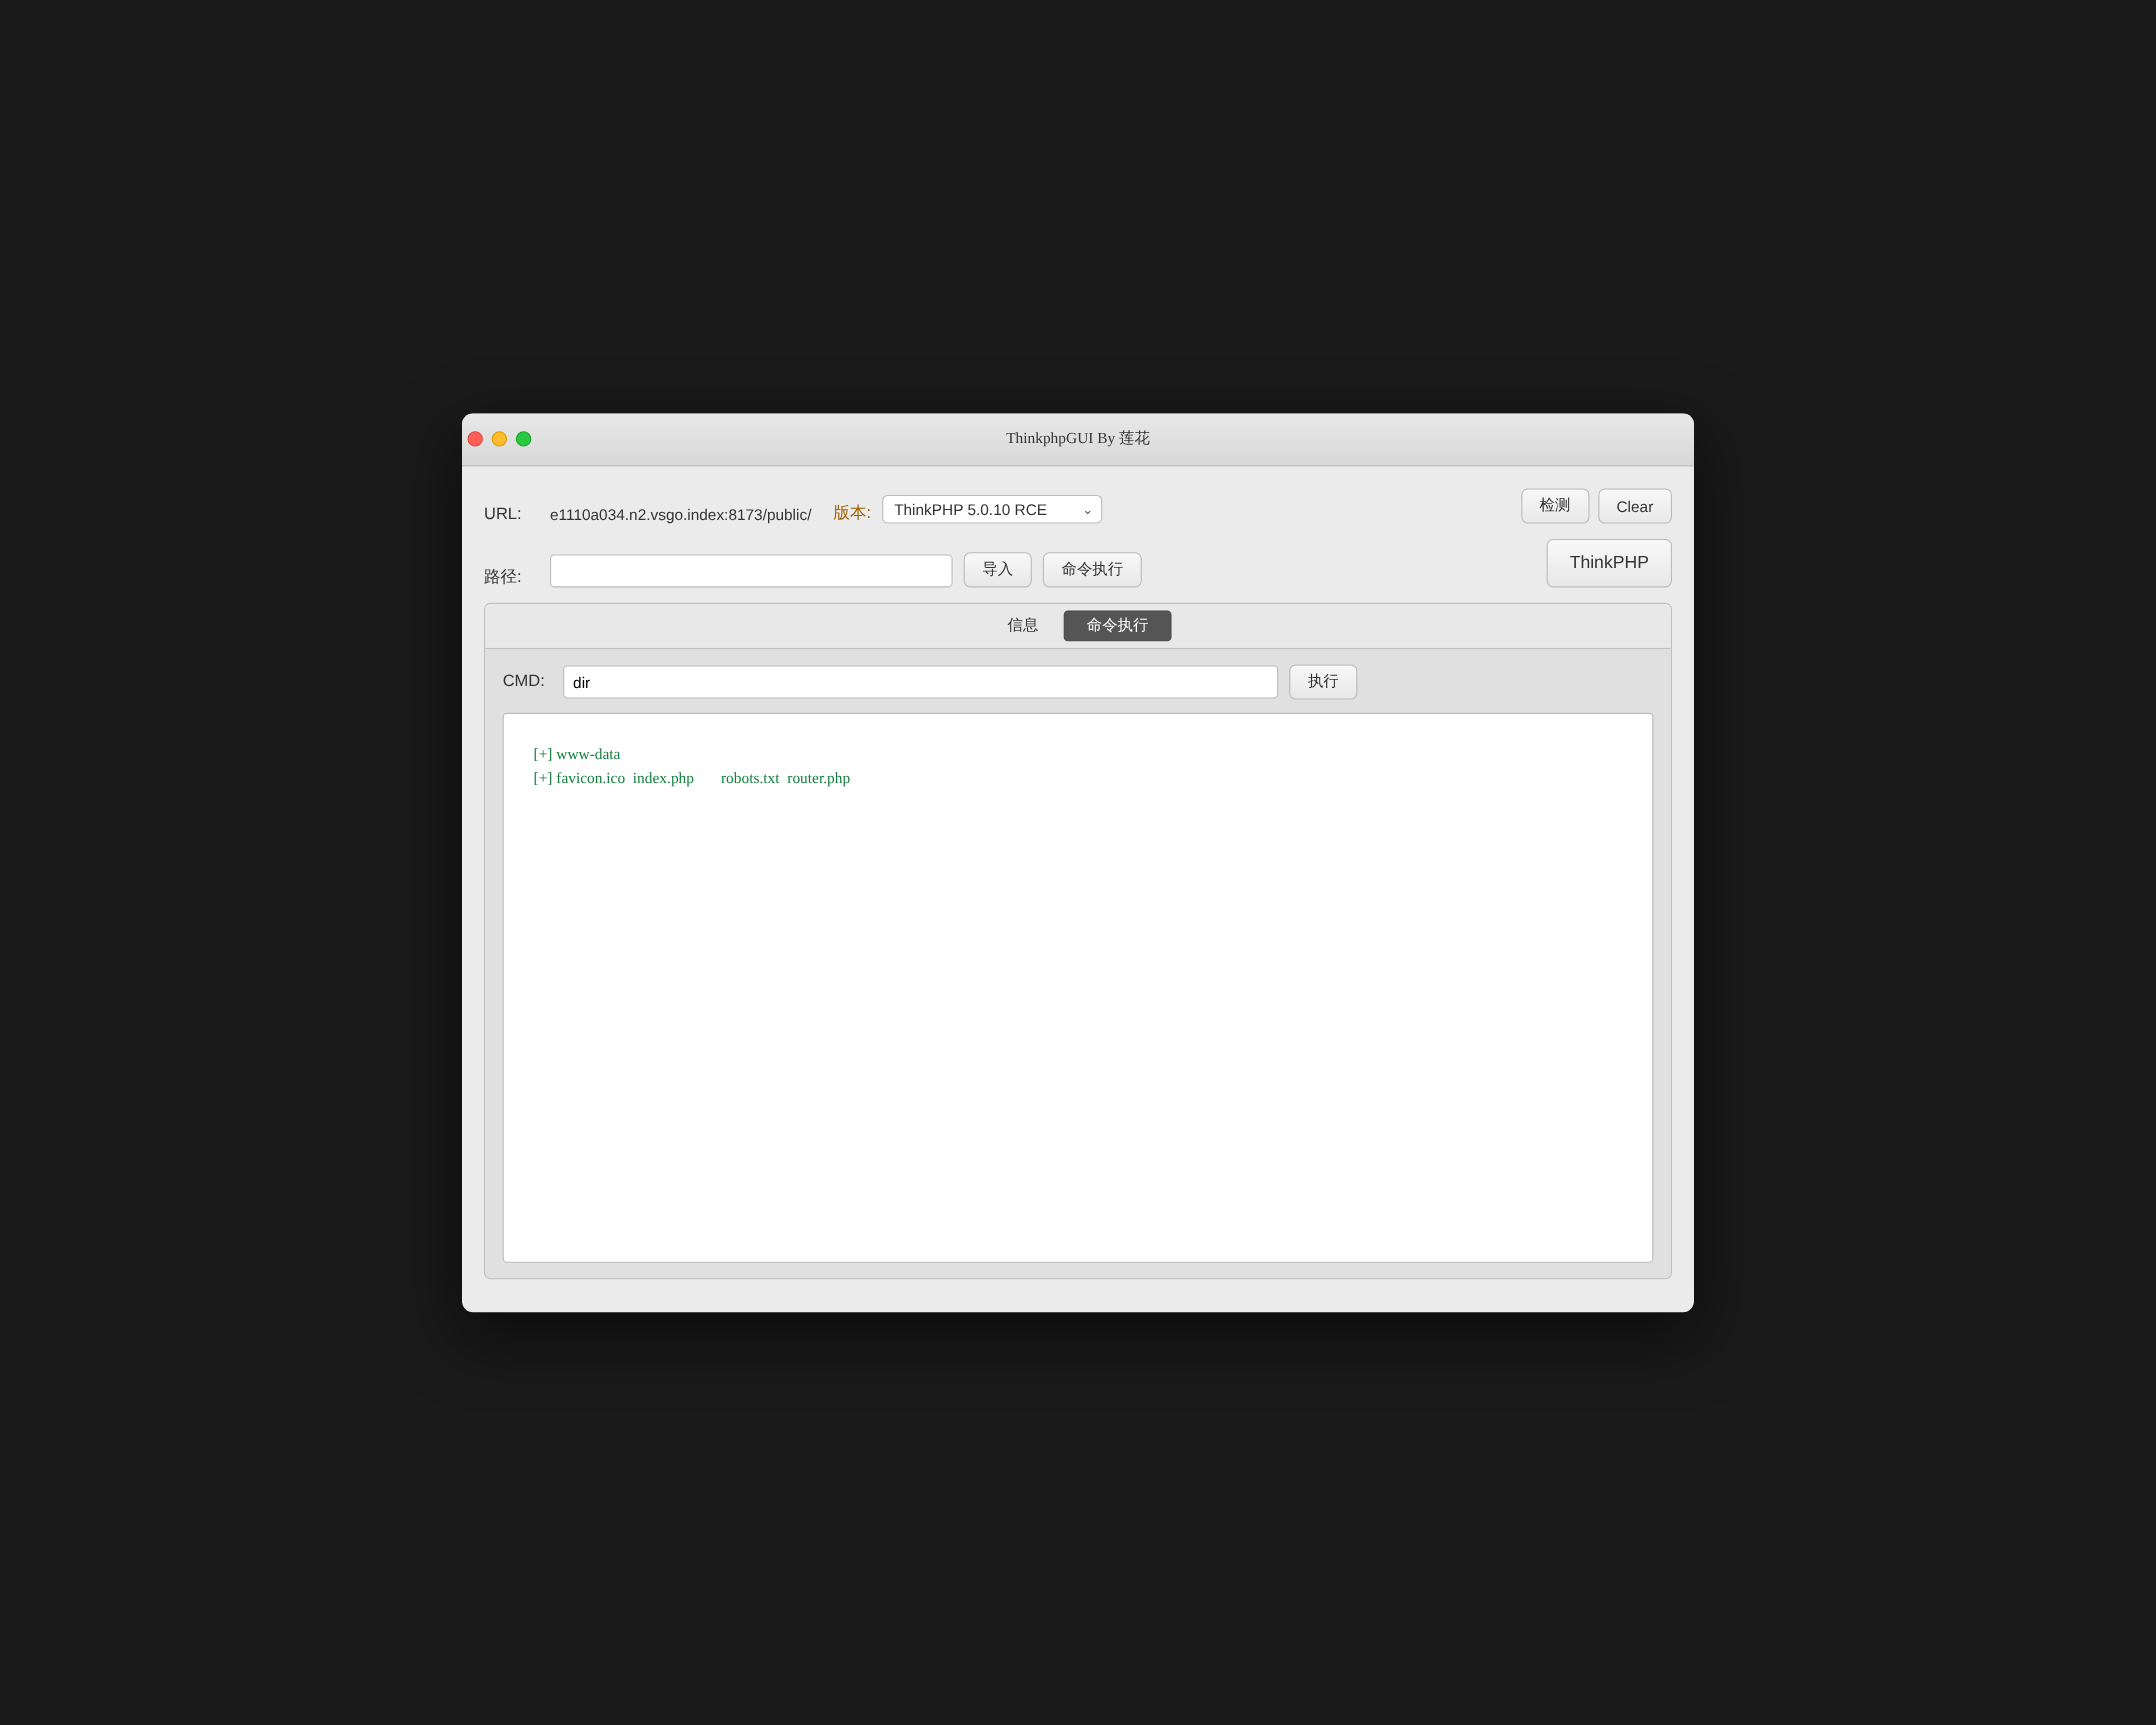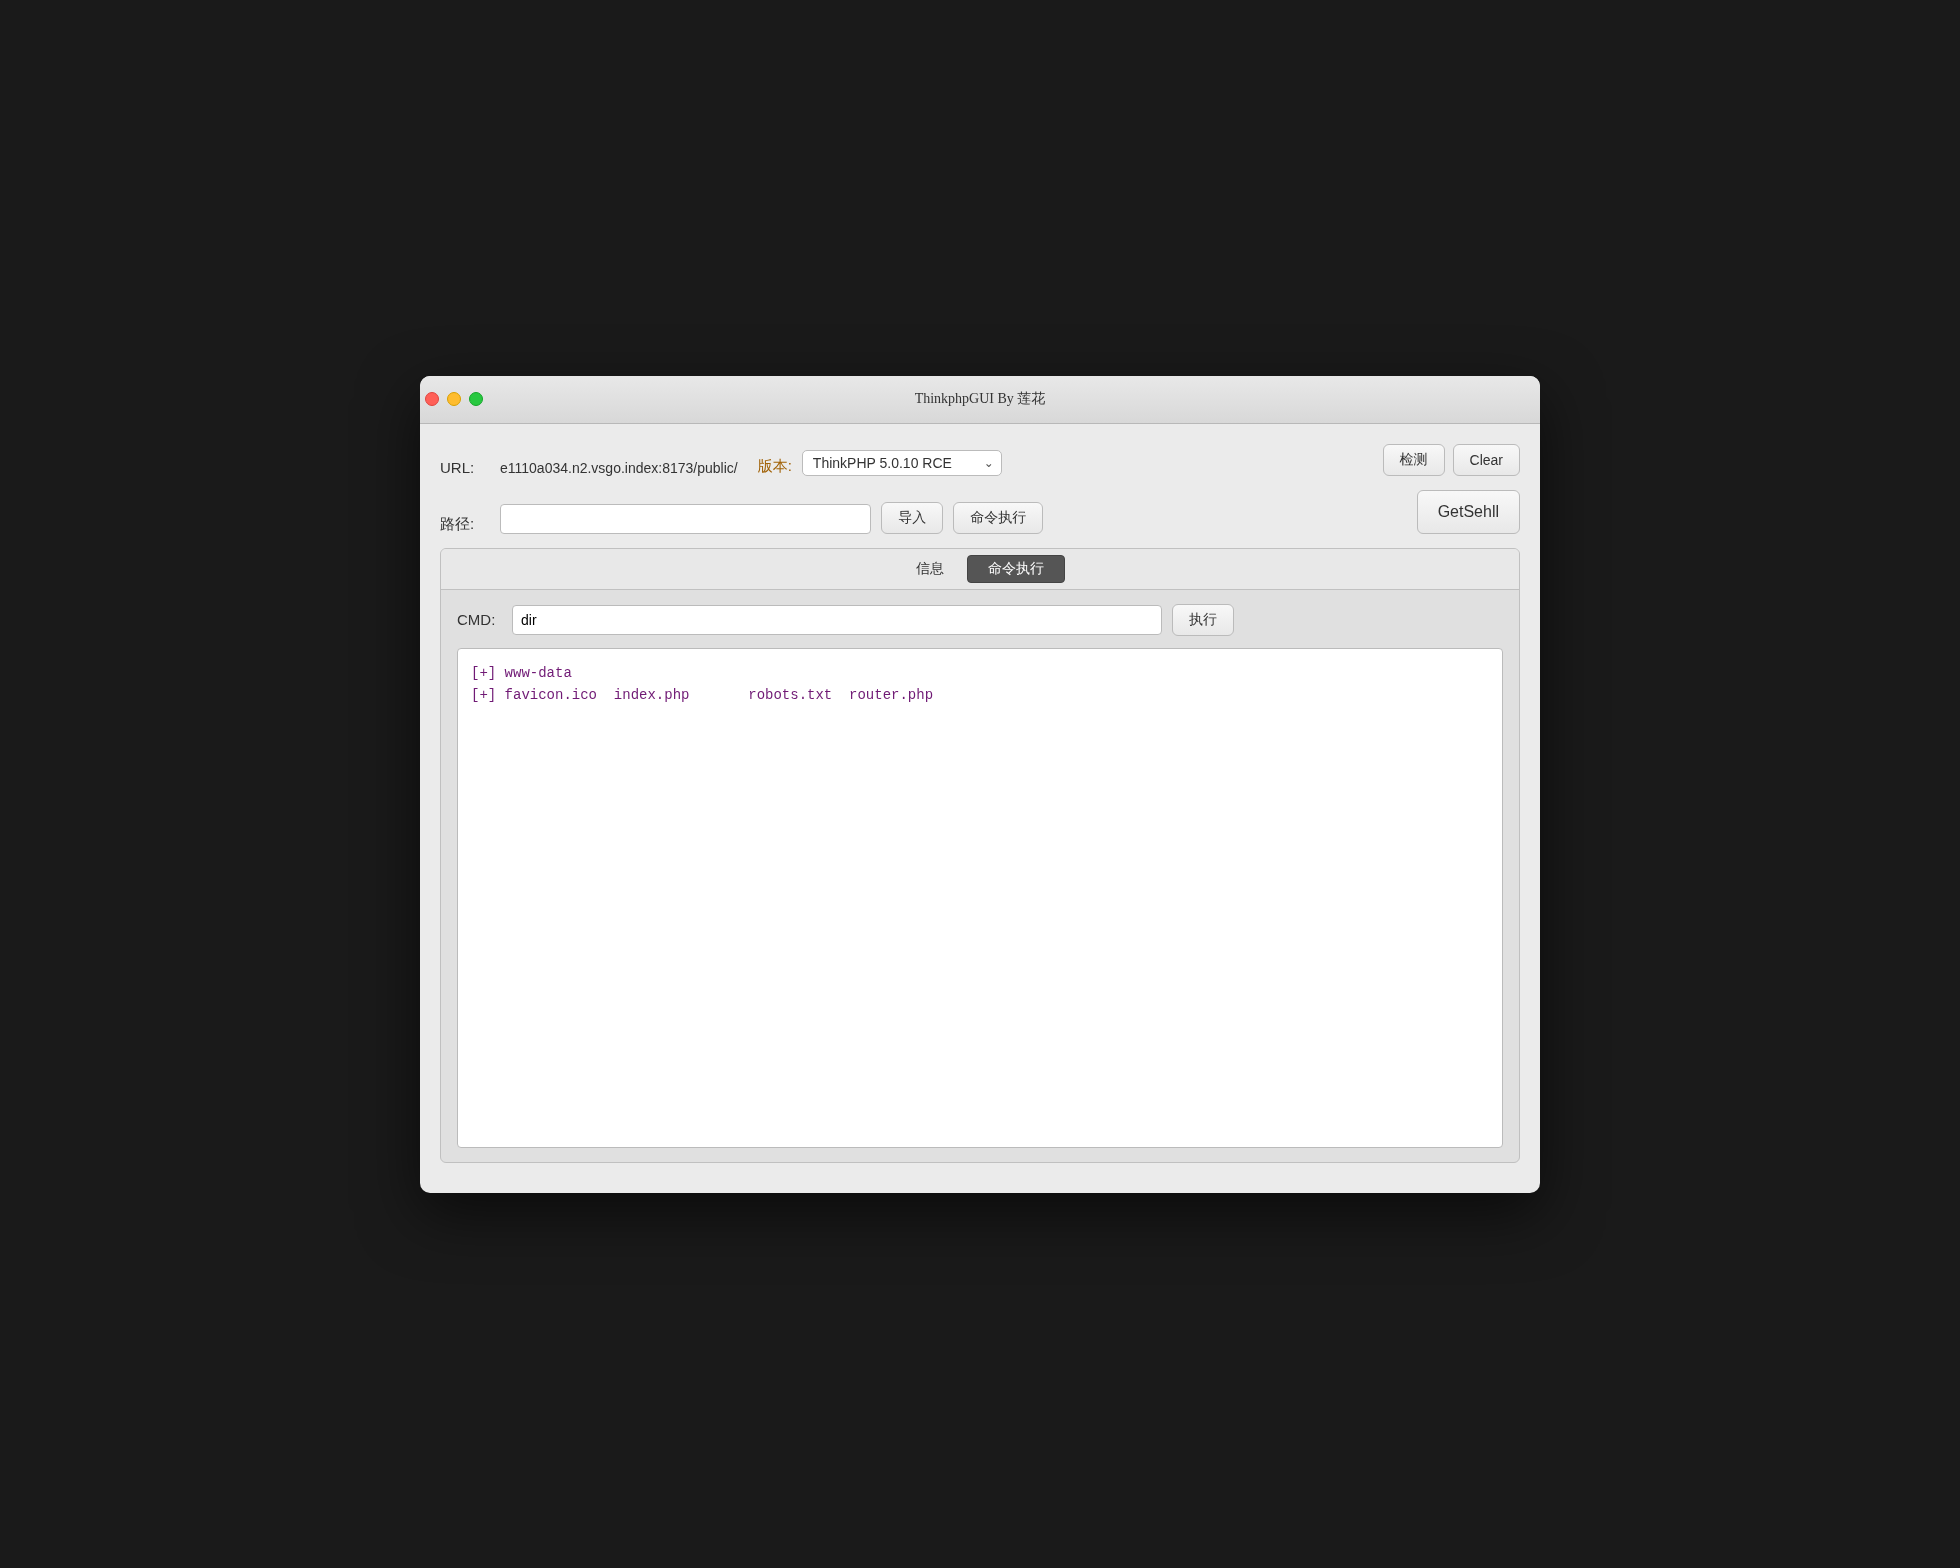--- a/index.html
+++ b/index.html
@@ -216,24 +216,24 @@
       background: white;
       height: 30px;
       max-width: 650px;
     }
 
     .output-area {
       border: 1px solid #bbb;
       border-radius: 4px;
       background: white;
       min-height: 500px;
-      padding: 13px;
-      font-family: Liberation Mono, monospace;
-      font-size: 14px;
-      color: #701a75;
+      padding: 27px;
+      font-family: Liberation Serif, serif;
+      font-size: 14px;
+      color: #15803d;
       line-height: 1.6;
       white-space: pre;
     }
 
     .detect-clear-group {
       display: flex;
       gap: 8px;
       margin-left: auto;
     }
   </style>
@@ -269,21 +269,21 @@
         <button class="btn">Clear</button>
       </div>
     </div>
 
     <div class="row">
       <span class="label">路径:</span>
       <input class="path-input" type="text" placeholder="" style="">
       <button class="btn">导入</button>
       <button class="btn">命令执行</button>
       <div class="spacer"></div>
-      <button class="btn btn-large">GetSehll</button>
+      <button class="btn btn-large">ThinkPHP</button>
     </div>
 
     <div class="tabs-area">
       <div class="tabs-header">
         <div class="tab inactive">信息</div>
         <div class="tab active">命令执行</div>
       </div>
 
       <div class="tabs-content">
 

